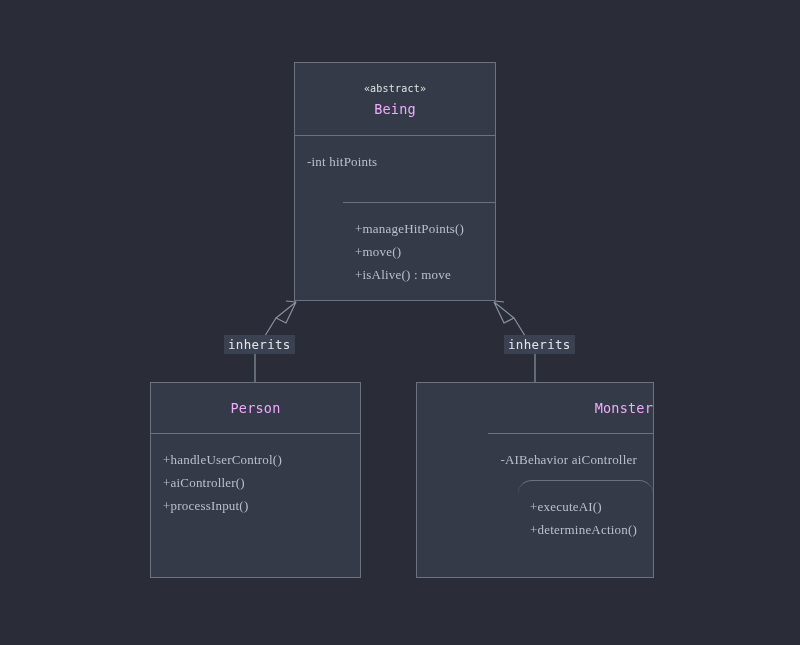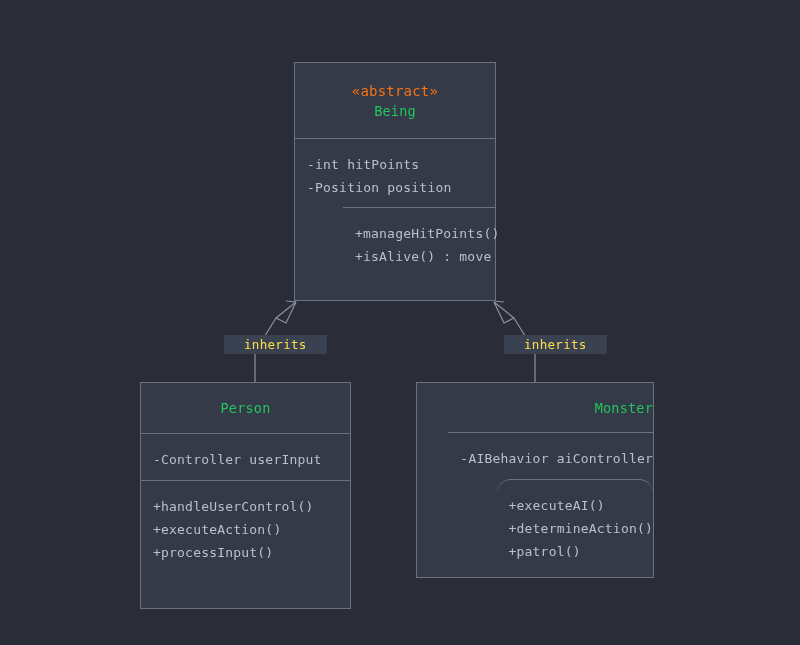--- a/index.html
+++ b/index.html
@@ -39,57 +39,58 @@
     border-top: 1px solid #6b7280;
   }
   .c-header {
     display: flex;
     flex-direction: column;
     align-items: center;
     justify-content: center;
     text-align: center;
   }
   .stereotype {
-    color: #f97316;
-    font-size: 14px;
+    color: #e5e5e5;
+    font-size: 10px;
     line-height: 20px;
     letter-spacing: 0.2px;
   }
   .class-name {
-    color: #22c55e;
+    color: #f0abfc;
     font-size: 13.5px;
     line-height: 20px;
     letter-spacing: 0.2px;
   }
   .c-body {
-    padding: 14px 0 14px 12px;
+    padding: 14px 16px 14px 12px;
+    font-family: Liberation Serif, serif;
   }
   .member {
     color: #b9c0cc;
     font-size: 13px;
     line-height: 23px;
     white-space: pre;
     letter-spacing: 0.2px;
   }
   
   #class-being {
     left: 294px;
     top: 62px;
     width: 202px;
     height: 239px;
   }
   #class-being .c-header { height: 75px; }
   #class-being .c-attrs  { height: 69px; }
   #class-being .c-ops    { flex: 1 1 auto; margin-left: 48px; }
   
   #class-person {
-    left: 140px;
+    left: 150px;
     top: 382px;
     width: 211px;
-    height: 227px;
+    height: 196px;
   }
   #class-person .c-header { height: 50px; }
   #class-person .c-attrs  { height: 47px; }
   #class-person .c-ops    { flex: 1 1 auto; }
   
   #class-monster {
     left: 416px;
     top: 382px;
     width: 238px;
     height: 196px;
@@ -97,24 +98,24 @@
   }
   #class-monster .c-header { height: 50px; }
   #class-monster .c-attrs  { height: 47px; margin-left: 24px; }
   #class-monster .c-ops    { flex: 1 1 auto; border-radius: 14px; }
   
   .c-header.single { justify-content: center; }
   
   .edge-label {
     position: absolute;
     background: #3a4150;
-    color: #fde047;
+    color: #e5e5e5;
     font-size: 12.5px;
     line-height: 17px;
-    padding: 1px 20px;
+    padding: 1px 4px;
     white-space: nowrap;
     letter-spacing: 0.3px;
   }
   #edge-label-left  { left: 224px; top: 335px; }
   #edge-label-right { left: 504px; top: 335px; }
 </style>
 </head>
 <body>
 
 <div id="canvas">
@@ -136,52 +137,48 @@
     </g>
   </svg>
 
   <div class="uml-class" id="class-being">
     <div class="compartment c-header">
       <div class="stereotype">«abstract»</div>
       <div class="class-name">Being</div>
     </div>
     <div class="compartment c-body c-attrs">
       <div class="member">-int hitPoints</div>
-      <div class="member">-Position position</div>
     </div>
     <div class="compartment c-body c-ops">
       <div class="member">+manageHitPoints()</div>
+      <div class="member">+move()</div>
       <div class="member">+isAlive() : move</div>
     </div>
   </div>
 
   <div class="uml-class" id="class-person">
     <div class="compartment c-header single">
       <div class="class-name">Person</div>
     </div>
-    <div class="compartment c-body c-attrs">
-      <div class="member">-Controller userInput</div>
-    </div>
     <div class="compartment c-body c-ops">
       <div class="member">+handleUserControl()</div>
-      <div class="member">+executeAction()</div>
+      <div class="member">+aiController()</div>
       <div class="member">+processInput()</div>
     </div>
   </div>
 
   <div class="uml-class" id="class-monster">
     <div class="compartment c-header single">
       <div class="class-name">Monster</div>
     </div>
     <div class="compartment c-body c-attrs">
       <div class="member">-AIBehavior aiController</div>
     </div>
     <div class="compartment c-body c-ops">
       <div class="member">+executeAI()</div>
       <div class="member">+determineAction()</div>
-      <div class="member">+patrol()</div>
     </div>
   </div>
 
   <div class="edge-label" id="edge-label-left">inherits</div>
   <div class="edge-label" id="edge-label-right">inherits</div>
 
 </div>
 
 </body></html>

